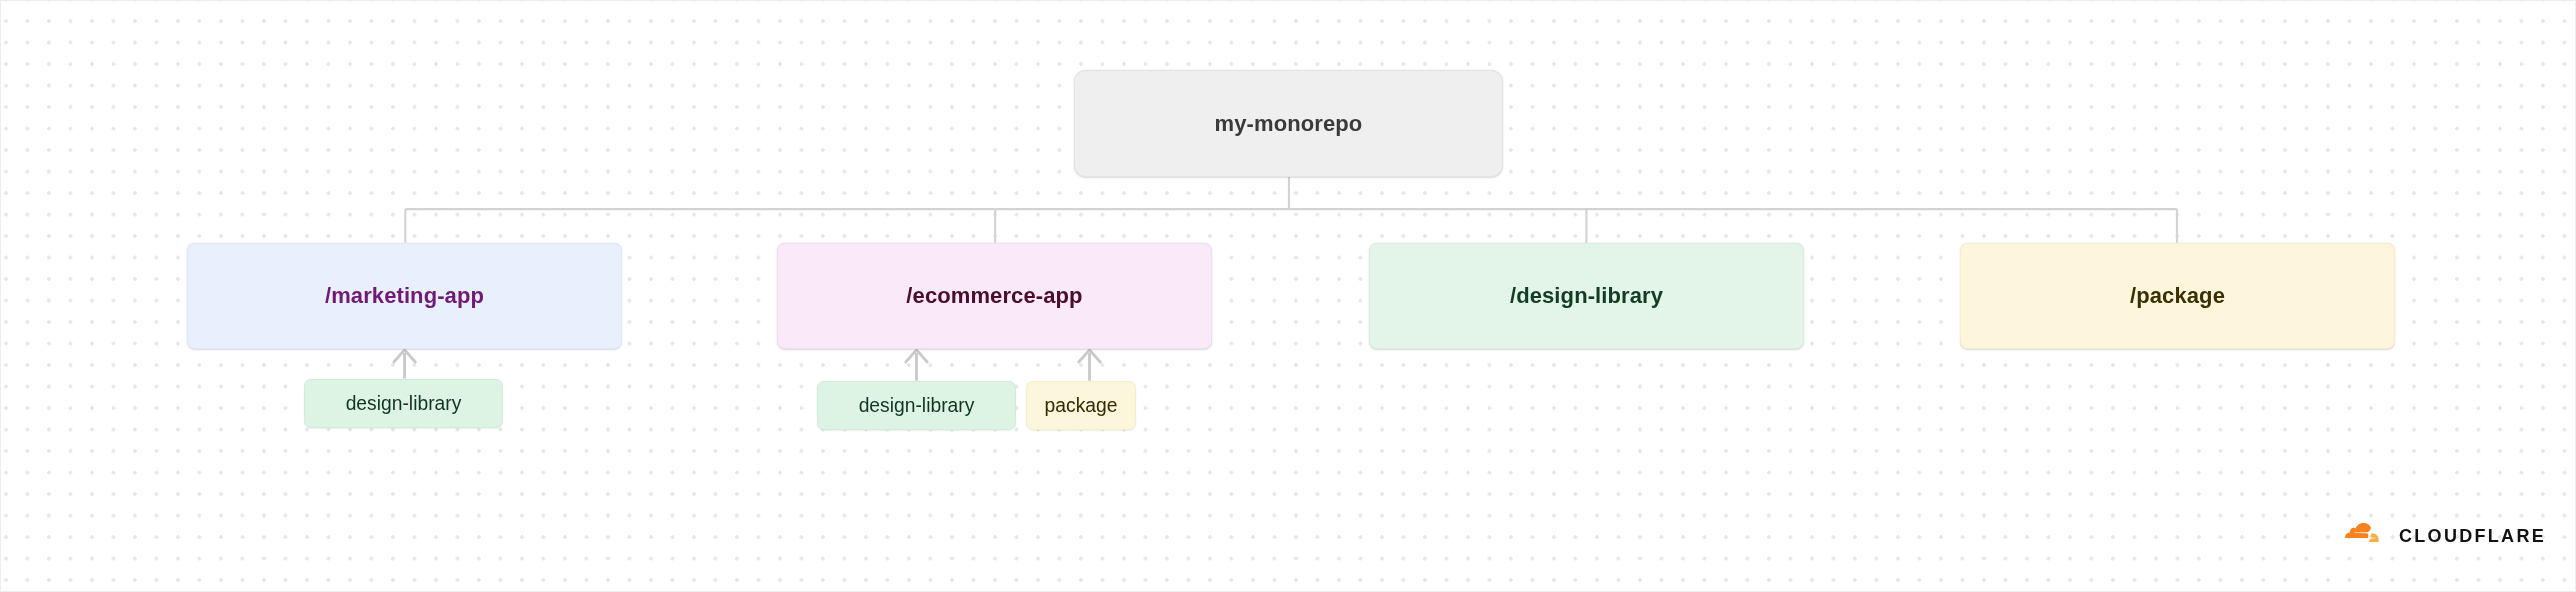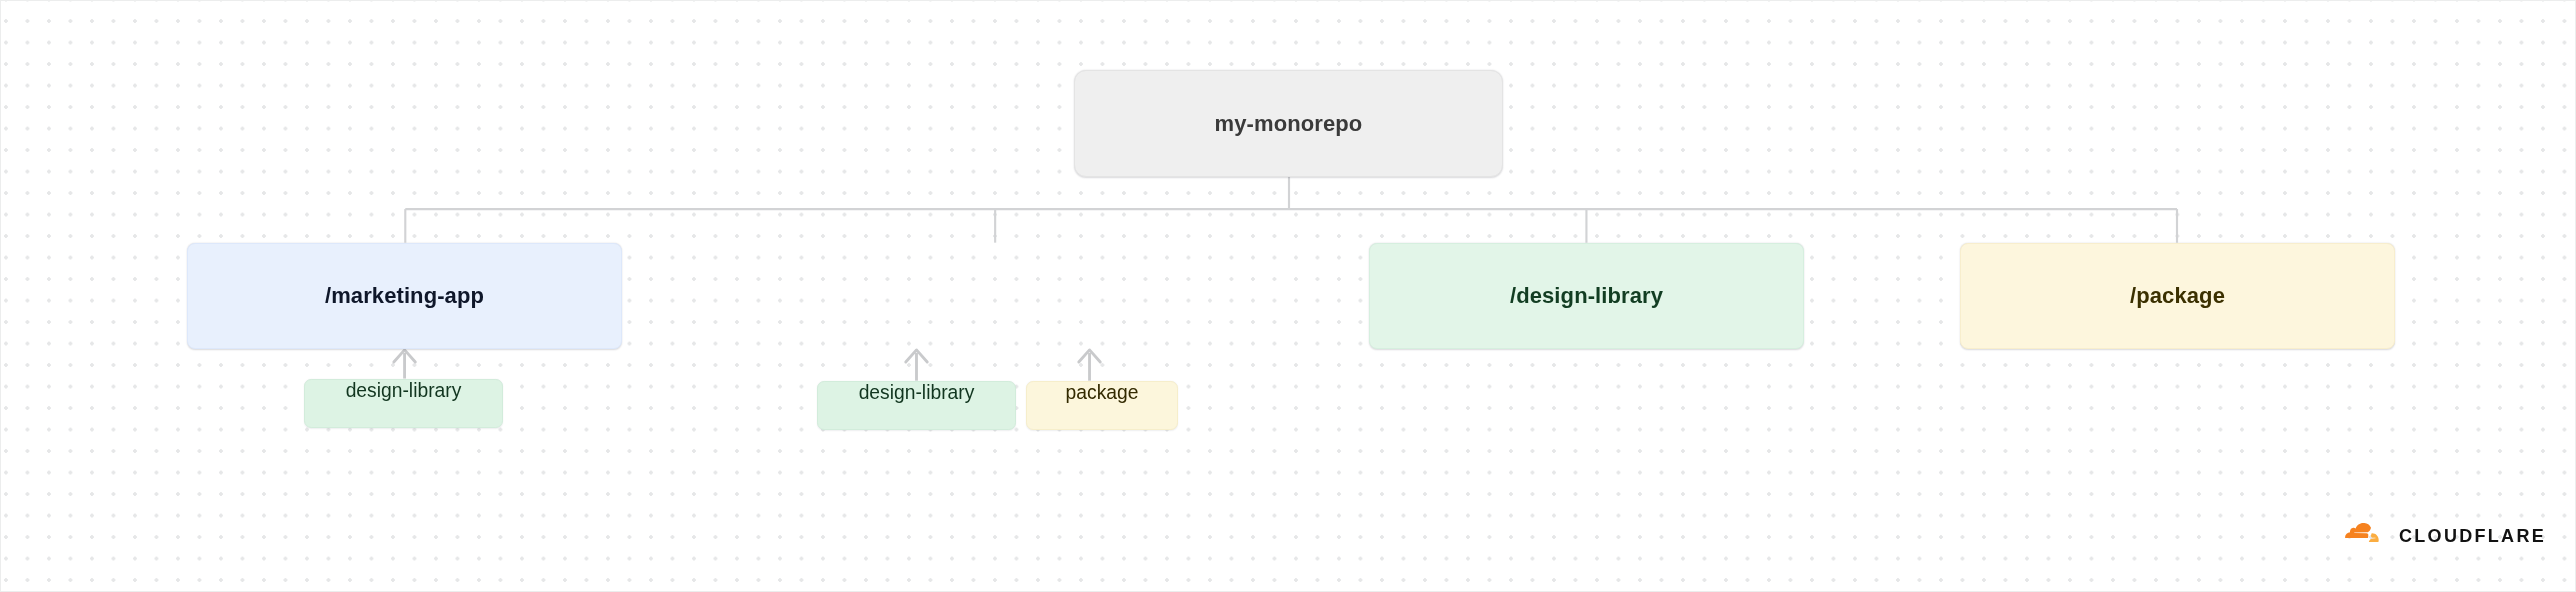--- a/index.html
+++ b/index.html
@@ -57,21 +57,21 @@
   .node.root .node-label {
     color: #3a3a3a;
     font-size: 22px;
   }
 
   .node.app-blue {
     background: #e8f0fd;
     border: 0.7px solid #dde8fb;
   }
   .node.app-blue .node-label {
-    color: #0f172a;
+    color: #701a75;
     font-size: 22px;
   }
 
   .node.app-pink {
     background: #f9e9f9;
     border: 0.7px solid #f3ddf3;
   }
   .node.app-pink .node-label {
     color: #4a0d2a;
     font-size: 22px;
@@ -94,21 +94,21 @@
   .node.pkg-cream .node-label {
     color: #3b3000;
     font-size: 22px;
   }
 
   .pill {
     position: absolute;
     box-sizing: border-box;
     border-radius: 7.2px;
     display: flex;
-    align-items: flex-start;
+    align-items: center;
     justify-content: center;
     box-shadow: 0 0.7px 1.4px rgba(16,24,40,0.07);
   }
   .pill-label {
     font-size: 19.3px;
     font-weight: normal;
     white-space: nowrap;
   }
   .pill.dep-green {
     background: #ddf3e4;
@@ -167,38 +167,41 @@
   </svg>
 
   <div class="node root" style="left:1073px; top:69px; width:429px; height:107px;border-radius:12px;">
     <span class="node-label">my-monorepo</span>
   </div>
 
   <div class="node app-blue" style="left:186px; top:242px; width:435px; height:106px;">
     <span class="node-label">/marketing-app</span>
   </div>
 
+  <div class="node app-pink" style="left:776px; top:242px; width:435px; height:106px;">
+    <span class="node-label">/ecommerce-app</span>
+  </div>
 
   <div class="node pkg-cream" style="left:1959px; top:242px; width:435px; height:106px;">
     <span class="node-label">/package</span>
   </div>
 
   <div class="node lib-green" style="left:1368px; top:242px; width:435px; height:106px;">
     <span class="node-label">/design-library</span>
   </div>
 
   <div class="pill dep-green" style="left:303px; top:378px; width:199px; height:49px;">
     <span class="pill-label">design-library</span>
   </div>
 
   <div class="pill dep-green" style="left:816px; top:380px; width:199px; height:49px;">
     <span class="pill-label">design-library</span>
   </div>
 
-  <div class="pill dep-cream" style="left:1025px; top:380px; width:152px; height:49px;">
+  <div class="pill dep-cream" style="left:1025px; top:380px; width:110px; height:49px;">
     <span class="pill-label">package</span>
   </div>
 
   <div class="brand">
     <span>
       <svg width="44" height="24" viewBox="0 0 62 34" aria-hidden="true">
         <path d="M46.9 18.1c.3-1 .2-1.9-.3-2.6-.45-.62-1.2-.98-2.1-1.02l-17.1-.22a.34.34 0 0 1-.27-.14.35.35 0 0 1-.04-.31c.06-.17.22-.3.4-.32l17.25-.22c2.05-.1 4.27-1.75 5.05-3.78l.98-2.58a.6.6 0 0 0 .03-.34A11.37 11.37 0 0 0 39.9 0c-5.02 0-9.28 3.24-10.8 7.74a5.13 5.13 0 0 0-3.6-1 5.13 5.13 0 0 0-4.44 4.45 5.2 5.2 0 0 0 .13 1.8A7.28 7.28 0 0 0 14.13 20c0 .36.03.72.08 1.07.02.17.17.3.34.3h31.6c.19 0 .36-.14.42-.33l.33-1.14z" fill="#f6821f"></path>
         <path d="M52.36 14.63c-.16 0-.32 0-.48.02a.26.26 0 0 0-.23.18l-.67 2.3c-.28 1-.18 1.9.3 2.6.44.63 1.18.99 2.08 1.04l3.64.22c.11 0 .2.05.26.14a.35.35 0 0 1 .04.31.45.45 0 0 1-.4.32l-3.78.22c-2.06.1-4.28 1.75-5.06 3.78l-.27.71c-.06.14.05.27.2.27h13.02c.17 0 .32-.11.37-.28.22-.8.34-1.66.34-2.54 0-5.18-4.2-9.37-9.36-9.29z" fill="#fbad41"></path>
       </svg>
     </span>

